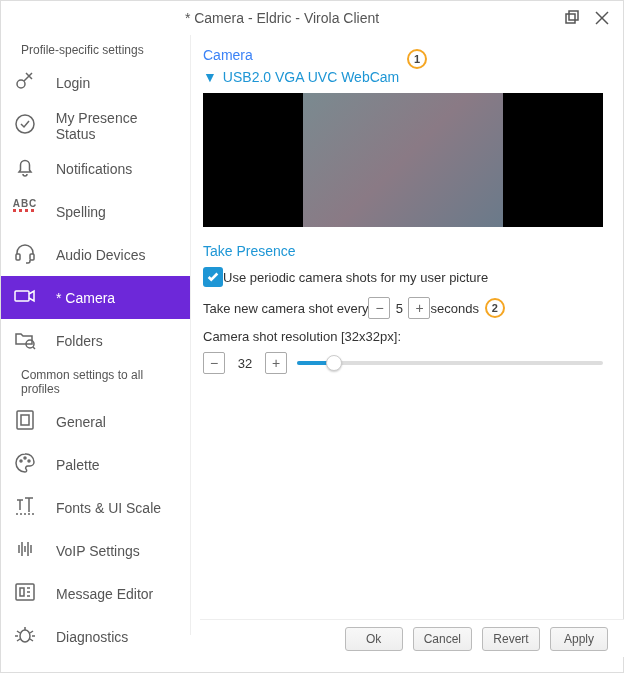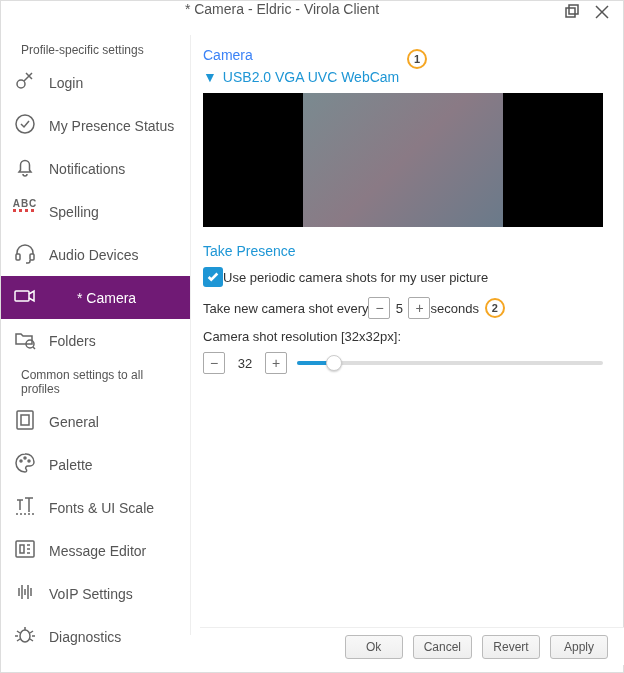--- a/index.html
+++ b/index.html
@@ -1,48 +1,48 @@
 <!DOCTYPE html>
 <html><head>
   <meta charset="utf-8">
   <style>
     * { box-sizing:border-box; margin:0; padding:0; font-family:"Segoe UI",Arial,sans-serif; }
     body { width:624px; height:673px; background:#fff; color:#333; font-size:13px; overflow:hidden; border:1px solid #ddd; }
-    .titlebar { height:34px; display:flex; align-items:flex-start; padding:0 10px; }
+    .titlebar { height:34px; display:flex; align-items:center; padding:0 10px; }
     .title { flex:1; text-align:center; font-size:14px; color:#555; }
     .winbtn { width:22px; height:22px; display:flex; align-items:center; justify-content:center; margin-left:8px; cursor:pointer; color:#555; }
     .winbtn svg { width:16px; height:16px; stroke:#555; stroke-width:1.5; fill:none; }
     .layout { display:flex; height:600px; }
     .sidebar { width:200px; border-right:1px solid #eee; padding-top:2px; }
     .section-label { font-size:12px; color:#555; padding:6px 20px 4px; }
     .nav-item { height:43px; display:flex; align-items:center; padding:0 10px; cursor:pointer; color:#555; }
-    .nav-item.active { background:#701a75; color:#fff;gap:28px; }
+    .nav-item.active { background:#6d28d9; color:#fff; }
     .nav-icon { width:28px; height:28px; display:flex; align-items:flex-start; justify-content:center; margin-right:10px; }
     .nav-icon svg { width:24px; height:24px; stroke:#666; stroke-width:1.5; fill:none; }
     .nav-item.active .nav-icon svg { stroke:#fff; }
-    .nav-label { font-size:14px; }
+    .nav-label { font-size:14px;margin-left:7px; }
     .main { flex:1; padding:12px 20px 0 12px; position:relative; }
     .section-title { color:#3b82f6; font-size:14px; margin-bottom:6px; }
     .dropdown { color:#1e96d5; font-size:14px; display:flex; align-items:center; gap:6px; cursor:pointer; margin-bottom:8px; }
     .dropdown .tri { color:#1e96d5; }
     .preview { width:400px; height:134px; background:#000; position:relative; margin-bottom:16px; }
     .preview-inner { position:absolute; left:100px; top:0; width:200px; height:134px;
       background:linear-gradient(135deg,#7a8a90 0%,#8a7a85 50%,#6a7a8a 100%); }
     .live-title { color:#1e96d5; font-size:14px; margin-bottom:8px; }
     .row { display:flex; align-items:center; gap:0; margin-bottom:10px; }
     .checkbox { width:20px; height:20px; border-radius:3px; background:#1e96d5; display:flex; align-items:center; justify-content:center; cursor:pointer; }
     .checkbox svg { width:14px; height:14px; stroke:#fff; stroke-width:3; fill:none; }
     .stepper { width:22px; height:22px; border:1px solid #aaa; border-radius:2px; display:flex; align-items:center; justify-content:center; cursor:pointer; color:#666; font-size:14px; background:#fff; }
     .slider-wrap { display:flex; align-items:center; gap:10px; }
     .slider { position:relative; flex:1; height:22px; }
     .track { position:absolute; top:50%; left:0; right:0; height:4px; background:#ddd; border-radius:2px; transform:translateY(-50%); }
     .track-fill { position:absolute; top:50%; left:0; width:12%; height:4px; background:#1e96d5; border-radius:2px; transform:translateY(-50%); }
     .thumb { position:absolute; top:50%; left:12%; width:16px; height:16px; background:#fff; border:1px solid #ccc; border-radius:50%; transform:translate(-50%,-50%); cursor:pointer; box-shadow:0 1px 2px rgba(0,0,0,.2); }
     .callout { width:20px; height:20px; border:2px solid #f5a623; border-radius:50%; display:inline-flex; align-items:center; justify-content:center; font-size:11px; font-weight:bold; color:#444; position:absolute; background:#fff; }
-    .footer { position:absolute; bottom:8px; left:200px; right:0; height:38px; border-top:1px solid #eee; display:flex; align-items:center; justify-content:flex-end; gap:10px; padding:0 16px; background:#fff; }
+    .footer { position:absolute; bottom:16px; left:200px; right:0; height:38px; border-top:1px solid #eee; display:flex; align-items:center; justify-content:flex-end; gap:10px; padding:0 16px; background:#fff; }
     .btn { min-width:58px; height:24px; border:1px solid #bbb; border-radius:3px; background:linear-gradient(#f8f8f8,#eee); font-size:12px; color:#555; cursor:pointer; padding:0 10px; }
     .abc-under { font-size:10px; font-weight:bold; letter-spacing:1px; position:relative; color:#666; }
     .abc-under::after { content:""; position:absolute; left:0; right:0; bottom:-3px; height:3px; background:repeating-linear-gradient(90deg,#d44 0 3px,transparent 3px 6px); }
   </style>
 </head>
 <body>
 
 <div class="titlebar">
   <div class="title">* Camera - Eldric - Virola Client</div>
   <div class="winbtn">
@@ -154,33 +154,33 @@
           <svg viewBox="0 0 24 24">
             <path d="M4 6h6M7 6v10M12 4h8M16 4v14"></path>
             <path d="M3 20h18" stroke-dasharray="2 2"></path>
           </svg>
         </span>
       <span class="nav-label">Fonts &amp; UI Scale</span>
     </div>
     <div class="nav-item">
       <span class="nav-icon">
           <svg viewBox="0 0 24 24">
+            <path d="M3 12v0M6 8v8M9 5v14M12 9v6M15 5v14M18 8v8M21 12v0"></path>
+          </svg>
+        </span>
+      <span class="nav-label">VoIP Settings</span>
+    </div>
+    <div class="nav-item">
+      <span class="nav-icon">
+          <svg viewBox="0 0 24 24">
             <rect x="3" y="4" width="18" height="16" rx="1"></rect>
             <path d="M7 8h4v8H7zM14 8h3M14 12h3M14 16h3"></path>
           </svg>
         </span>
       <span class="nav-label">Message Editor</span>
-    </div>
-    <div class="nav-item">
-      <span class="nav-icon">
-          <svg viewBox="0 0 24 24">
-            <path d="M3 12v0M6 8v8M9 5v14M12 9v6M15 5v14M18 8v8M21 12v0"></path>
-          </svg>
-        </span>
-      <span class="nav-label">VoIP Settings</span>
     </div>
     <div class="nav-item">
       <span class="nav-icon">
           <svg viewBox="0 0 24 24">
             <ellipse cx="12" cy="13" rx="5" ry="6"></ellipse>
             <path d="M12 7V4M7 10l-3-2M17 10l3-2M7 16l-3 2M17 16l3 2M5 13H2M19 13h3"></path>
           </svg>
         </span>
       <span class="nav-label">Diagnostics</span>
     </div>

